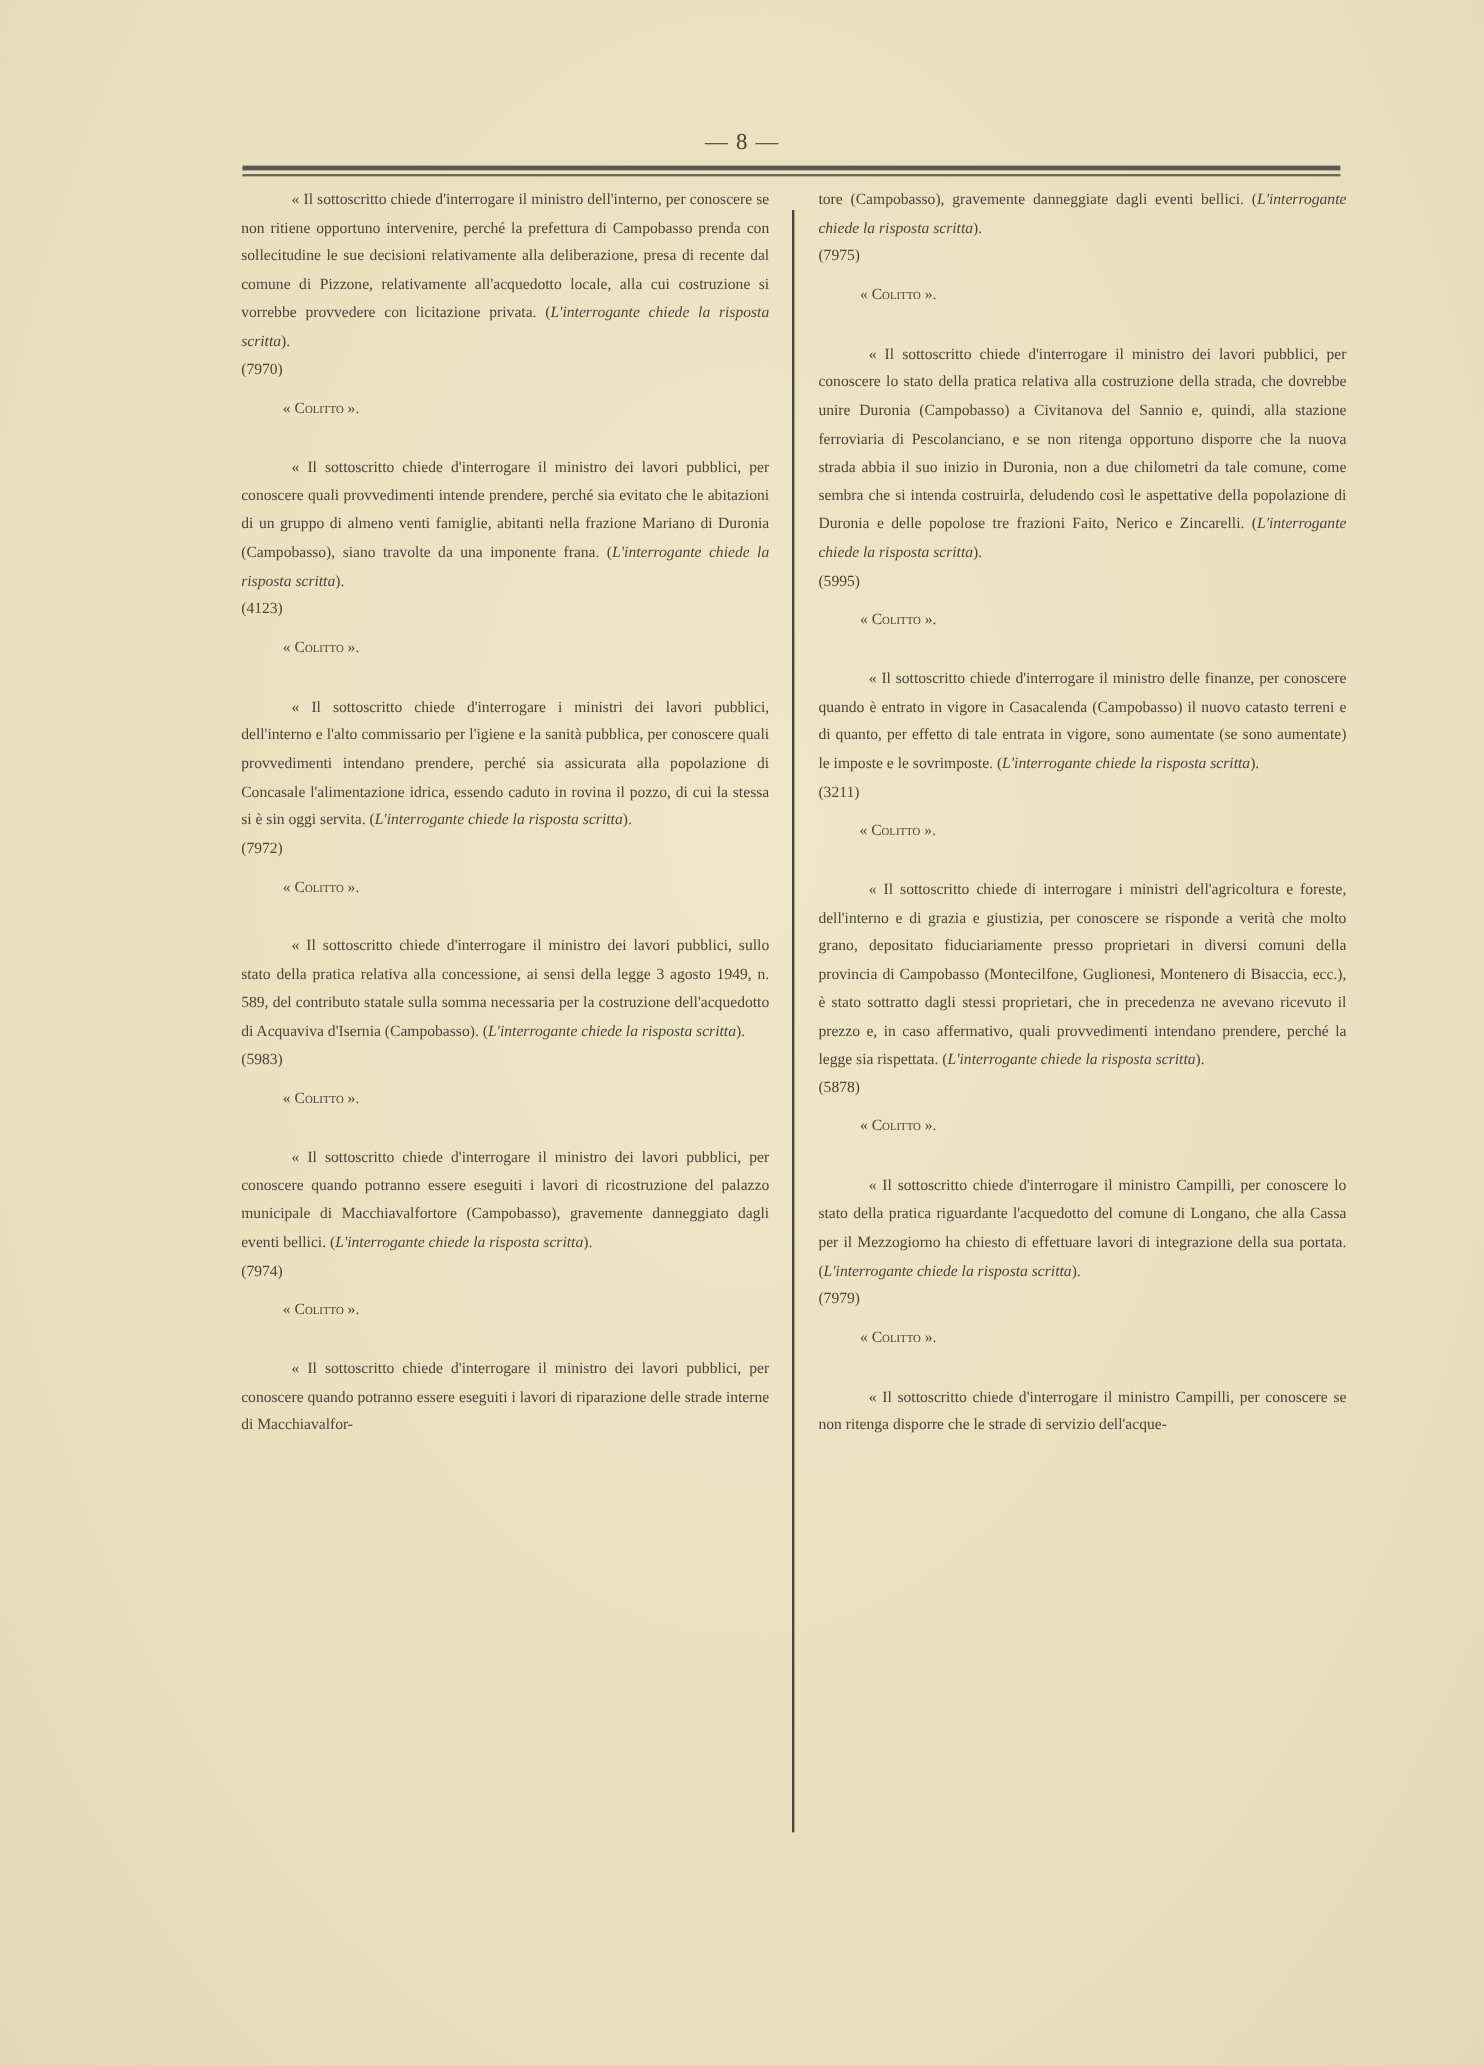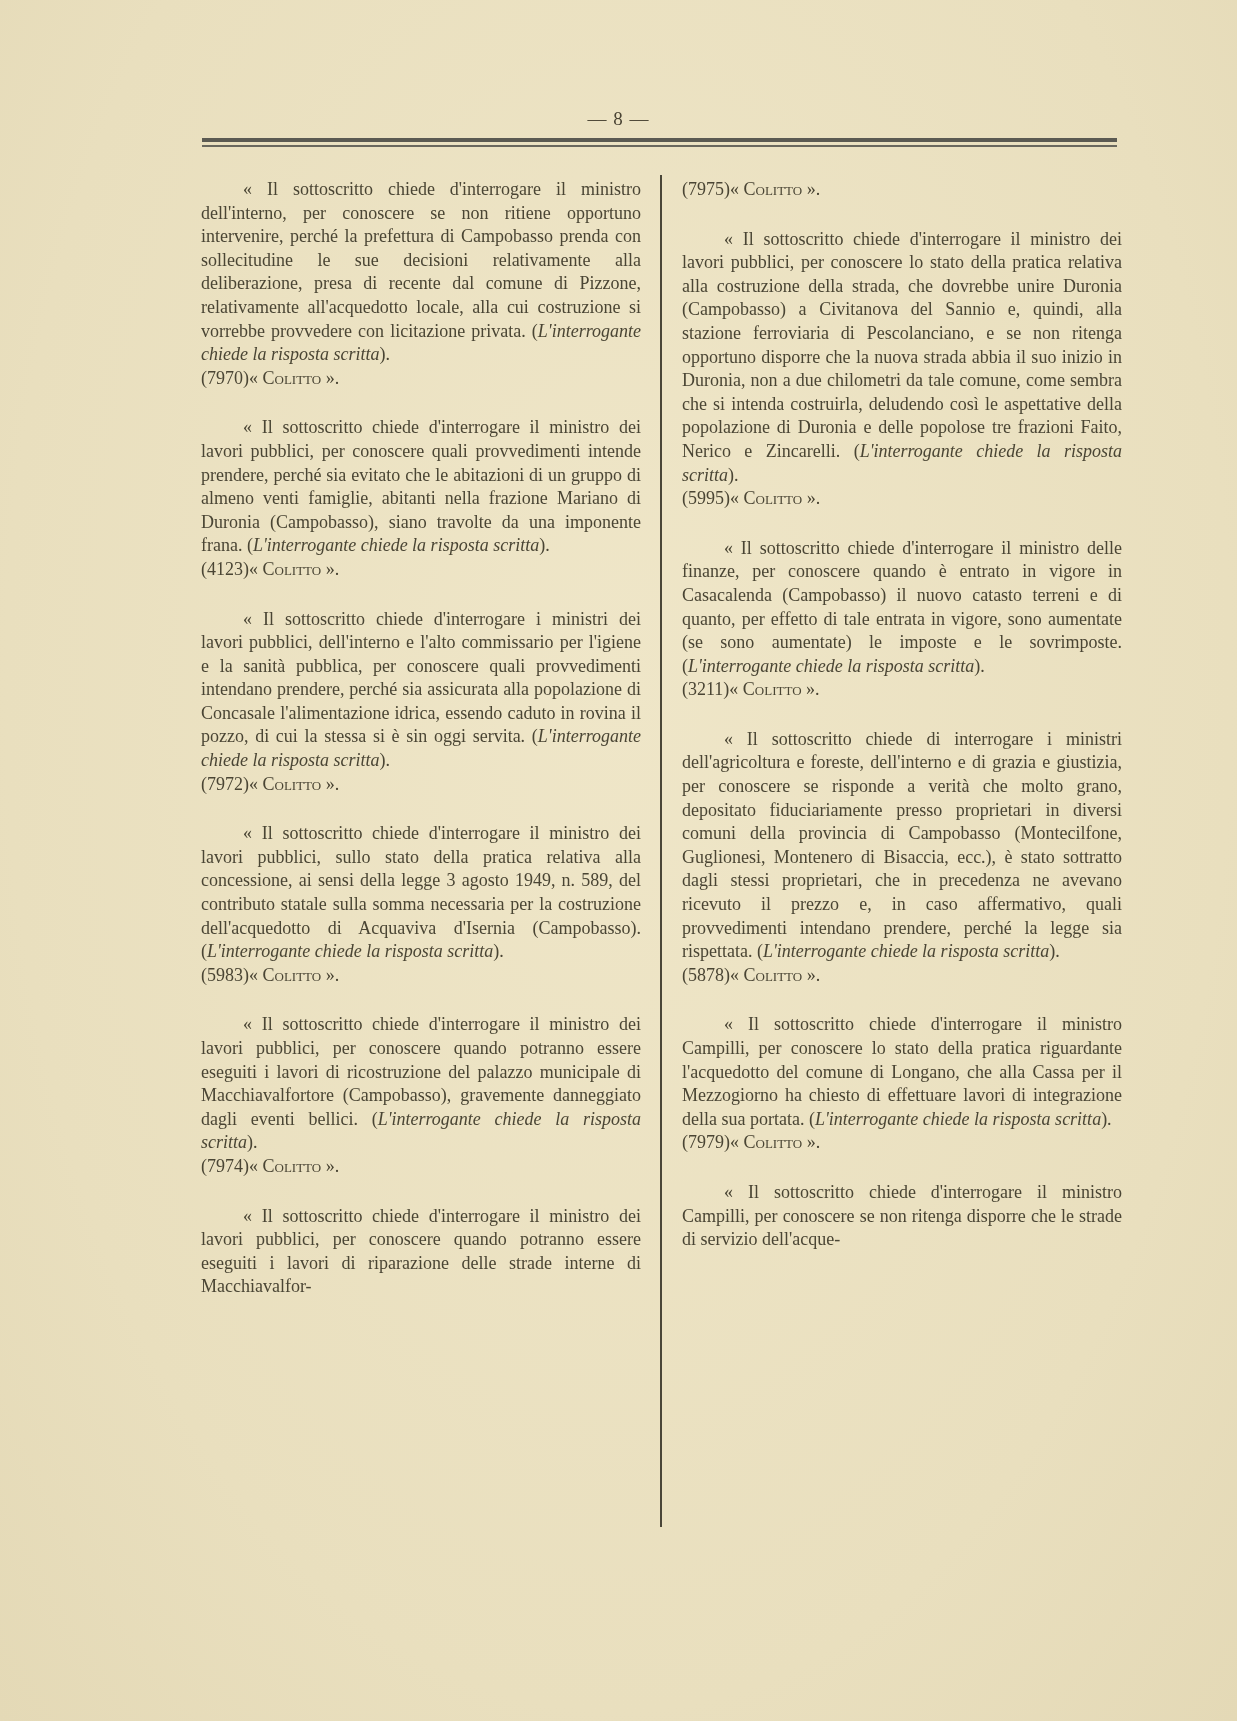--- a/index.html
+++ b/index.html
@@ -26,38 +26,38 @@
   }
   .rule-thin {
     position:absolute; left:202px; top:145px; width:915px; height:1.5px;
     background:#6a685e;
   }
   .column-divider {
     position:absolute; left:660px; top:175px; width:2px; height:1352px;
     background:#4a4638;
   }
   .column {
-    position:absolute; top:178px; width:440px;
-    font-size:18px; line-height:23.6px;
+    position:absolute; top:154px; width:440px;
+    font-size:13px; line-height:23.6px;
     font-family:"Liberation Serif", serif;
     color:#4a4534;
   }
   .col-left { left:201px; }
   .col-right { left:682px; }
   .entry { margin-bottom:26px; }
   .entry p {
     margin:0; text-align:justify; text-indent:42px;
     hyphens:manual;
   }
   .entry .cont { text-indent:0; }
   .italic { font-style:italic; }
   .sig-line {
     display:flex; margin-top:0;
   }
-  .sig-name { font-variant:small-caps; padding-right:2px; }
+  .sig-name { font-variant:small-caps; padding-right:2px;margin-top:32px; }
 </style>
 </head>
 <body>
 
 <div class="page">
   <div class="page-number">— 8 —</div>
   <div class="rule-thick"></div>
   <div class="rule-thin"></div>
   <div class="column-divider"></div>
 
@@ -97,20 +97,21 @@
           <span class="sig-name">« Colitto ».</span>
         </div>
     </div>
     <div class="entry">
       <p><span>« Il sottoscritto chiede d'interrogare il ministro dei lavori pubblici, per conoscere quando potranno essere eseguiti i lavori di riparazione delle strade interne di Macchiavalfor-</span></p>
     </div>
   </div>
 
   <div class="column col-right">
     <div class="entry">
+      <p class="cont"><span>tore (Campobasso), gravemente danneggiate dagli eventi bellici. (</span><span class="italic">L'interrogante chiede la risposta scritta</span><span>).</span></p>
       <div class="sig-line">
           <span>(7975)</span>
           <span class="sig-name">« Colitto ».</span>
         </div>
     </div>
     <div class="entry">
       <p><span>« Il sottoscritto chiede d'interrogare il ministro dei lavori pubblici, per conoscere lo stato della pratica relativa alla costruzione della strada, che dovrebbe unire Duronia (Campobasso) a Civitanova del Sannio e, quindi, alla stazione ferroviaria di Pescolanciano, e se non ritenga opportuno disporre che la nuova strada abbia il suo inizio in Duronia, non a due chilometri da tale comune, come sembra che si intenda costruirla, deludendo così le aspettative della popolazione di Duronia e delle popolose tre frazioni Faito, Nerico e Zincarelli. (</span><span class="italic">L'interrogante chiede la risposta scritta</span><span>).</span></p>
       <div class="sig-line">
           <span>(5995)</span>
           <span class="sig-name">« Colitto ».</span>

